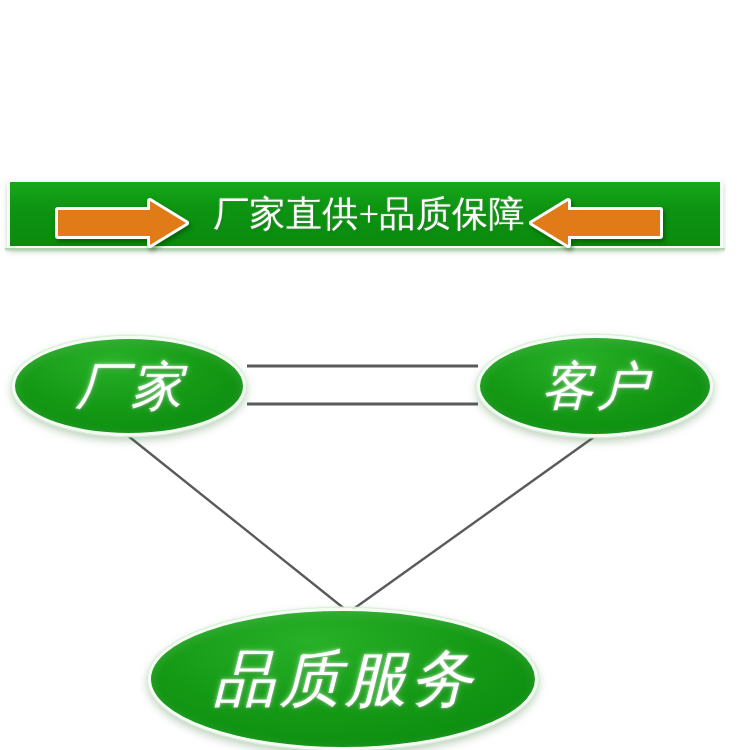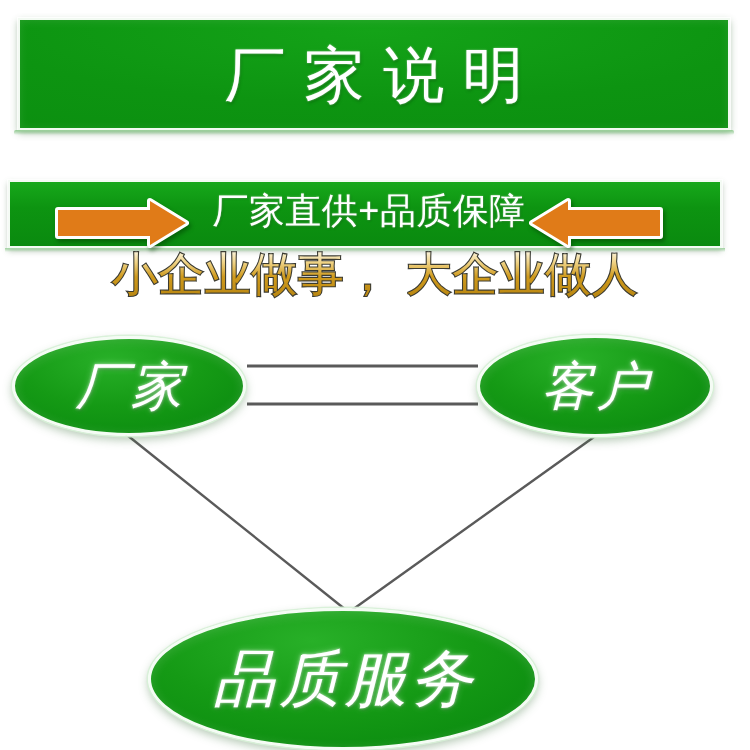--- a/index.html
+++ b/index.html
@@ -91,21 +91,21 @@
   .sub-text {
     position: absolute;
     left: 0; right: 0;
     top: 50%;
     transform: translateY(-50%);
     text-align: center;
     color: #ffffff;
     font-size: 36px;
     line-height: 1;
     letter-spacing: 0.01em;
-    font-family: Liberation Mono, monospace;
+    font-family: Liberation Serif, serif;
     text-shadow: 0 0 2px rgba(255,255,255,0.45), 1px 1px 2px rgba(0,60,0,0.35);
     white-space: nowrap;
     z-index: 3;
     padding-left: 8px;
   }
   .arrow {
     position: absolute;
     top: 16px;
     width: 136px;
     height: 50px;
@@ -174,52 +174,36 @@
     height: 750px;
     z-index: 1;
     pointer-events: none;
   }
 </style>
 </head>
 <body>
 
 <div id="stage">
 
-  <div class="title-banner">
-    <span class="title-text">厂家说明</span>
-  </div>
 
   <div class="sub-banner">
 
     <svg class="arrow arrow-left" viewBox="0 0 136 50">
       <polygon points="4,12 96,12 96,3 132,25 96,47 96,38 4,38" fill="#e07b18" stroke="#ffffff" stroke-width="6" stroke-linejoin="round"></polygon>
       <polygon points="4,12 96,12 96,3 132,25 96,47 96,38 4,38" fill="#e07b18"></polygon>
     </svg>
 
     <span class="sub-text">厂家直供+品质保障</span>
 
     <svg class="arrow arrow-right" viewBox="0 0 136 50">
       <polygon points="132,12 40,12 40,3 4,25 40,47 40,38 132,38" fill="#e07b18" stroke="#ffffff" stroke-width="6" stroke-linejoin="round"></polygon>
       <polygon points="132,12 40,12 40,3 4,25 40,47 40,38 132,38" fill="#e07b18"></polygon>
     </svg>
   </div>
 
-  <div class="tagline">
-    <svg width="722" height="52" viewBox="0 0 722 52">
-      <defs>
-        <linearGradient id="goldGrad" x1="0" y1="0" x2="0" y2="1">
-          <stop offset="0%" stop-color="#ffffff"></stop>
-          <stop offset="28%" stop-color="#f0d488"></stop>
-          <stop offset="55%" stop-color="#cf9a1d"></stop>
-          <stop offset="100%" stop-color="#b5830f"></stop>
-        </linearGradient>
-      </defs>
-      <text id="tagline-svg-text" x="361" y="41" text-anchor="middle" font-family="'DejaVu Serif','Liberation Serif',serif" font-size="46" letter-spacing="0.5" fill="url(#goldGrad)" stroke="#3b3b32" stroke-width="2.2" paint-order="stroke fill">小企业做事， 大企业做人</text>
-    </svg>
-  </div>
 
   <svg class="connectors" viewBox="0 0 750 750">
     <line x1="247" y1="366" x2="478" y2="366" stroke="#5a5a5a" stroke-width="3"></line>
     <line x1="247" y1="404" x2="478" y2="404" stroke="#5a5a5a" stroke-width="3"></line>
     <line x1="117" y1="427" x2="346" y2="610" stroke="#5a5a5a" stroke-width="2.4"></line>
     <line x1="608" y1="427" x2="352" y2="610" stroke="#5a5a5a" stroke-width="2.4"></line>
   </svg>
 
   <div class="ellipse ellipse-maker">
     <span class="ellipse-label">厂家</span>

